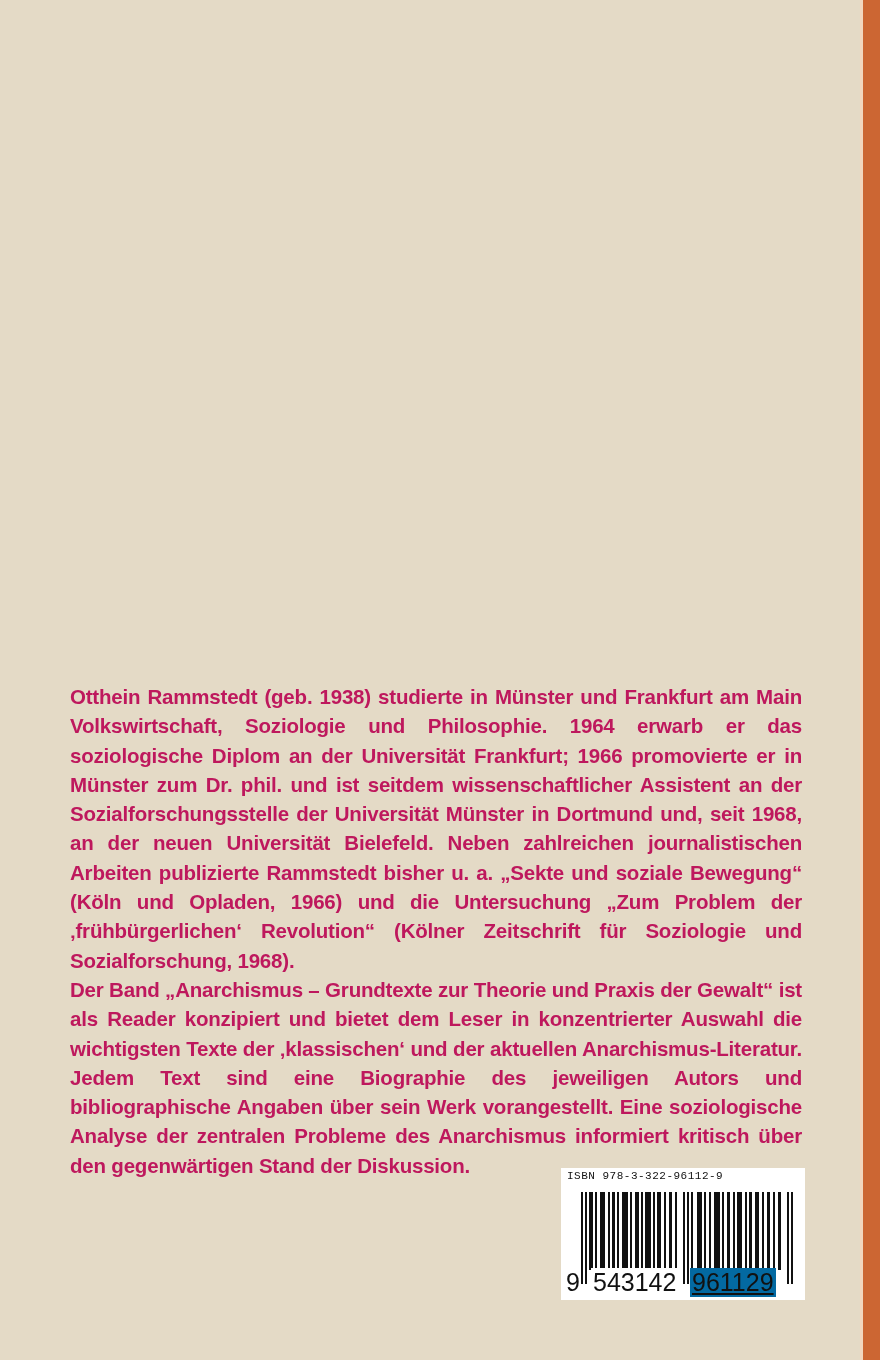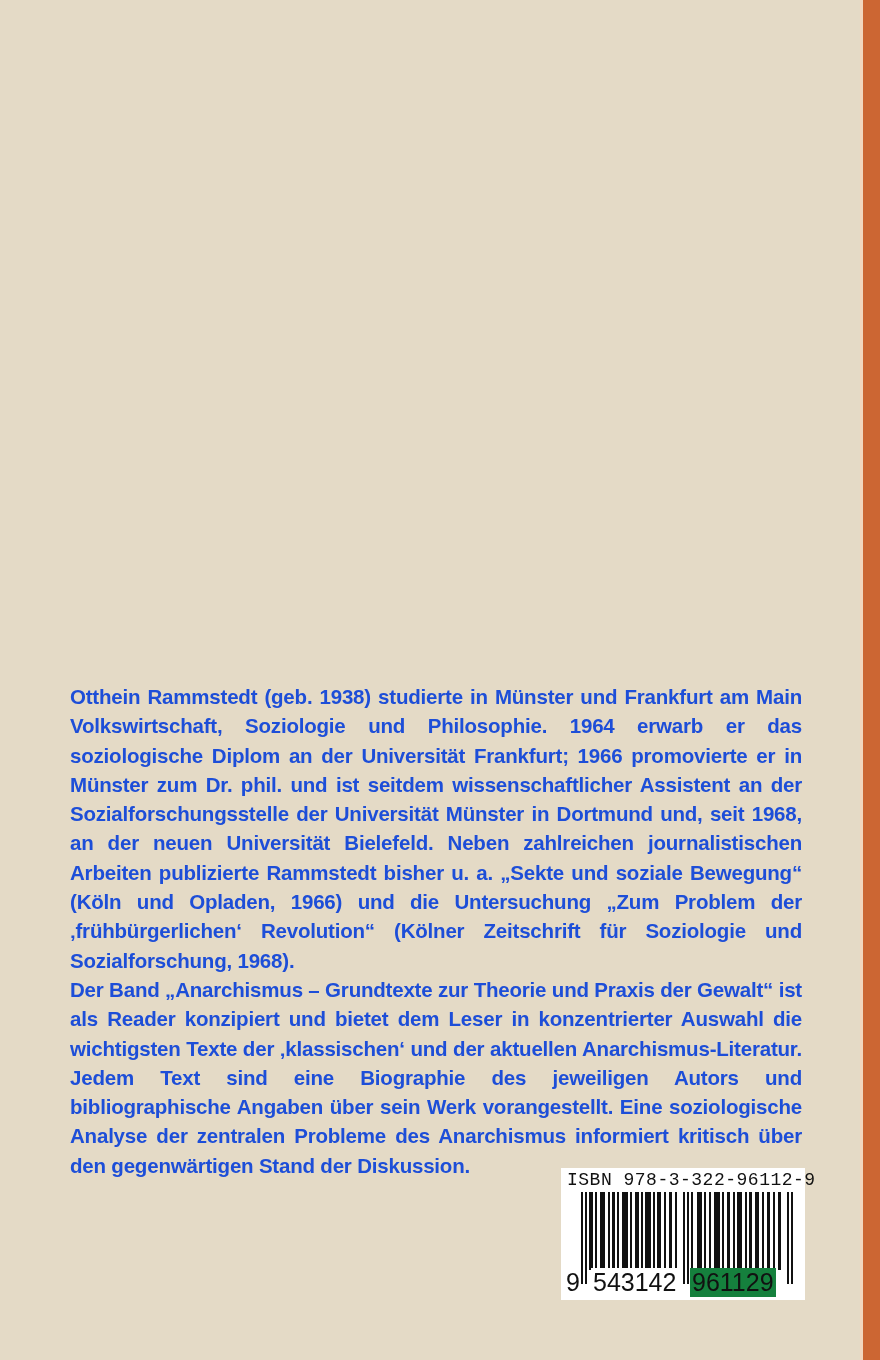--- a/index.html
+++ b/index.html
@@ -11,45 +11,45 @@
   .spine {
     position: absolute; top: 0; right: 0; width: 17px; height: 1360px;
     background: #cc6633;
   }
   .spine-edge {
     position: absolute; top: 0; right: 17px; width: 3px; height: 1360px;
     background: #f2d7bf;
   }
   .blurb {
     position: absolute; left: 70px; top: 682px; width: 732px;
-    font-size: 20.5px; font-weight: bold; color: #1d4ed8;
+    font-size: 20.5px; font-weight: bold; color: #be185d;
     line-height: 29.3px; text-align: justify;
     font-stretch: condensed; letter-spacing: -0.2px;
   }
   .blurb p { margin: 0; text-align-last: left; }
   .barcode-box {
     position: absolute; left: 561px; top: 1168px; width: 244px; height: 132px;
     background: #ffffff;
   }
   .isbn-text {
     position: absolute; left: 6px; top: 2px; width: 236px;
-    font-family: "Liberation Mono", monospace; font-size: 18px; color: #111;
+    font-family: "Liberation Mono", monospace; font-size: 11px; color: #111;
     letter-spacing: 0.5px; white-space: nowrap;
   }
   .bars {
     position: absolute; left: 20px; top: 24px; width: 212px; height: 92px;
   }
   .ean-digits {
     position: absolute; left: 5px; top: 100px; width: 236px;
     font-family: "Liberation Sans", sans-serif; font-size: 25px; color: #111;
     white-space: nowrap; background: transparent;
   }
   .ean-first { position: absolute; left: 0; top: 0; }
   .ean-left  { position: absolute; left: 25px; top: 0; background:#fff; padding: 0 2px; }
-  .ean-right { position: absolute; left: 124px; top: 0; background:#15803d; padding: 0 2px; }
+  .ean-right { position: absolute; left: 124px; top: 0; background:#0369a1; padding: 0 2px; text-decoration: underline; }
 </style>
 </head>
 <body>
 
 <div class="spine-edge"></div>
 <div class="spine"></div>
 
 <div class="blurb">
   <p>Otthein Rammstedt (geb. 1938) studierte in Münster und Frankfurt am Main Volkswirtschaft, Soziologie und Philosophie. 1964 erwarb er das soziologische Diplom an der Universität Frankfurt; 1966 promovierte er in Münster zum Dr. phil. und ist seitdem wissenschaftlicher Assistent an der Sozialforschungsstelle der Universität Münster in Dortmund und, seit 1968, an der neuen Universität Bielefeld. Neben zahlreichen jour­nalistischen Arbeiten publizierte Rammstedt bisher u. a. „Sekte und soziale Bewegung“ (Köln und Opladen, 1966) und die Untersuchung „Zum Problem der ‚frühbürgerlichen‘ Revolution“ (Kölner Zeitschrift für Soziologie und Sozialforschung, 1968).</p>
   <p>Der Band „Anarchismus – Grundtexte zur Theorie und Praxis der Ge­walt“ ist als Reader konzipiert und bietet dem Leser in konzentrierter Auswahl die wichtigsten Texte der ‚klassischen‘ und der aktuellen Anar­chismus-Literatur. Jedem Text sind eine Biographie des jeweiligen Autors und bibliographische Angaben über sein Werk vorangestellt. Eine soziologische Analyse der zentralen Probleme des Anarchismus informiert kritisch über den gegenwärtigen Stand der Diskussion.</p>

